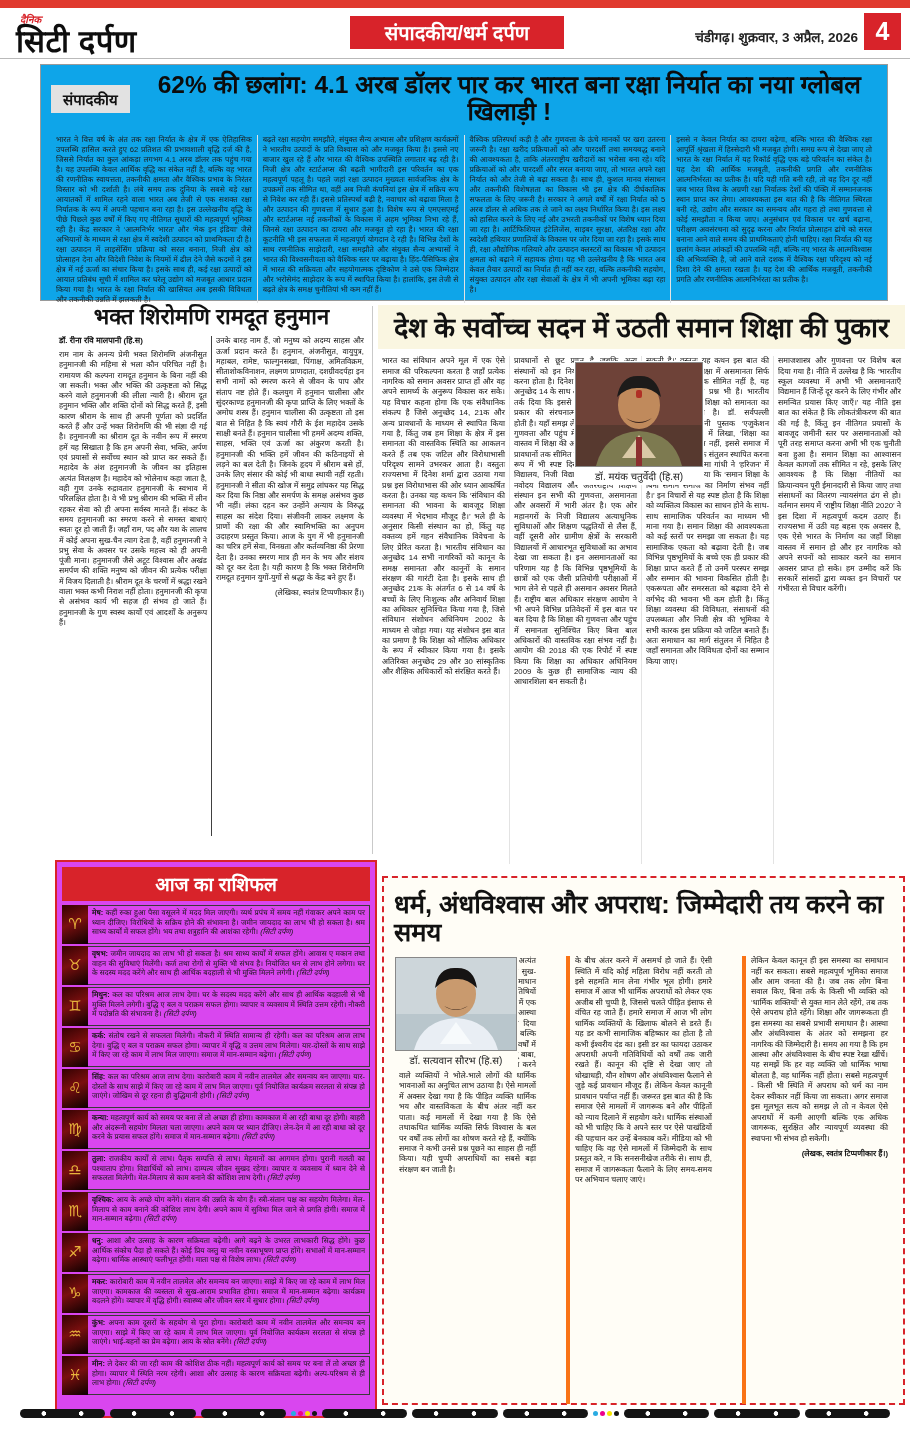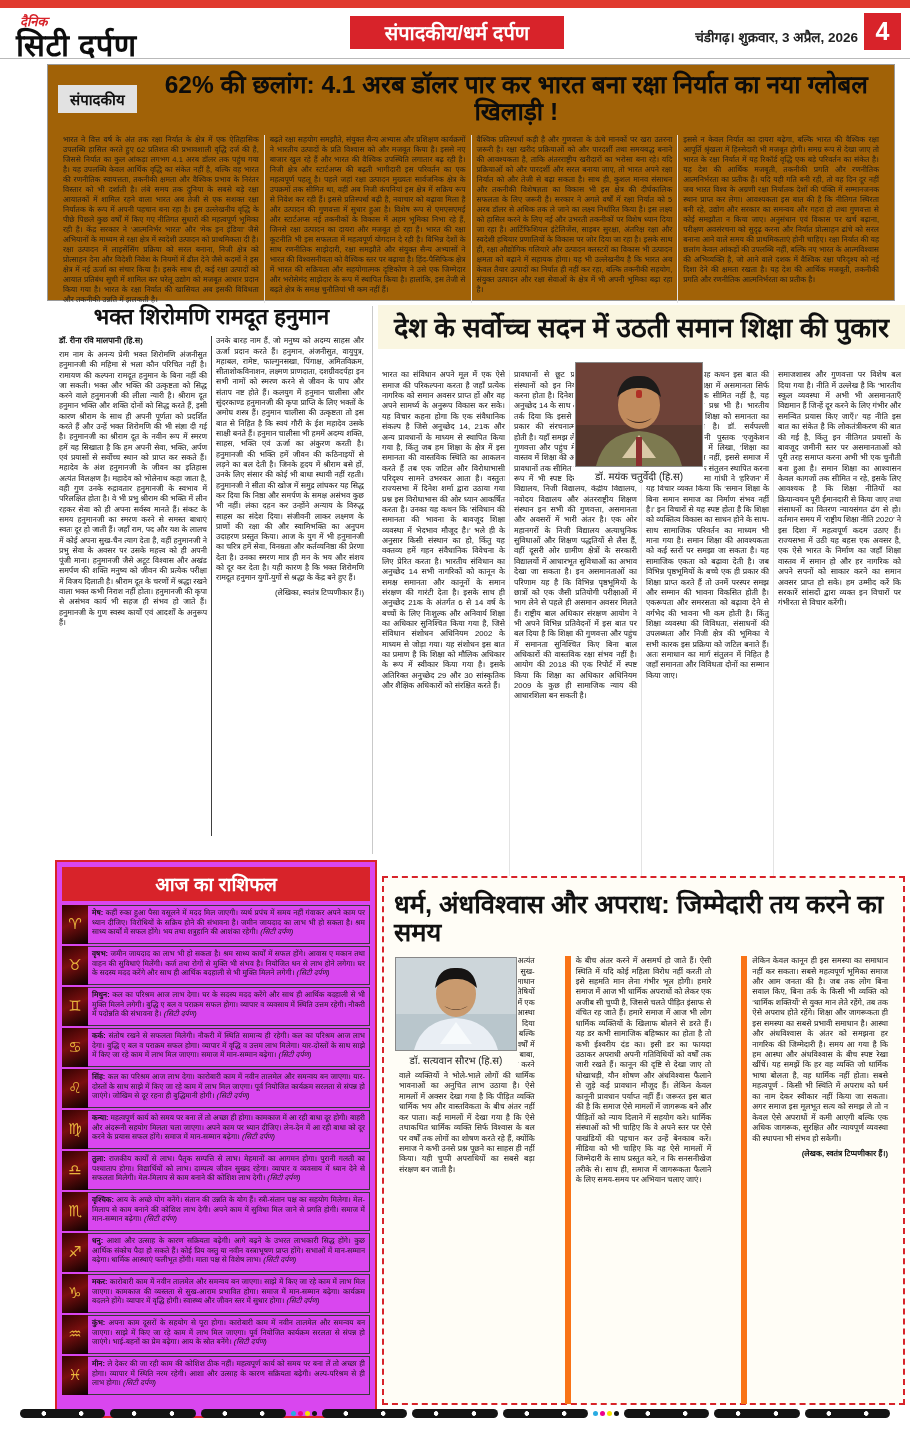--- a/index.html
+++ b/index.html
@@ -1,50 +1,50 @@
 <!DOCTYPE html>
 <html><head>
 <meta charset="utf-8">
 <style>
   html,body{margin:0;padding:0;background:#e9e7e0;}
   .page{position:relative;width:910px;height:1431px;background:#ffffff;overflow:hidden;
         font-family:"Liberation Sans","DejaVu Sans",sans-serif;color:#111;}
   
   .topstrip{position:absolute;left:0;top:0;width:910px;height:8px;background:#e03a2e;}
   .masthead-wrap{position:absolute;left:16px;top:12px;}
-  .masthead-mark{display:block;color:#d8232a;font-size:13px;font-weight:bold;font-style:italic;margin-left:4px;}
+  .masthead-mark{display:block;color:#d8232a;font-size:10px;font-weight:bold;font-style:italic;margin-left:4px;}
   .masthead{font-size:31px;font-weight:bold;letter-spacing:0.5px;color:#0d0d0d;line-height:1.05;}
   .section-banner{position:absolute;left:350px;top:16px;width:214px;height:33px;background:#d8232a;
         color:#fff;font-size:20px;font-weight:bold;display:flex;align-items:center;justify-content:center;}
   .dateline{position:absolute;left:640px;top:28px;width:218px;text-align:right;font-size:13.5px;font-weight:bold;color:#222;}
   .pagenum{position:absolute;left:864px;top:13px;width:37px;height:37px;background:#d8232a;color:#fff;
         font-size:25px;font-weight:bold;display:flex;align-items:center;justify-content:center;}
   .header-rule{position:absolute;left:0;top:58px;width:910px;border-top:1px solid #b9b9b9;}
   
-  .editorial{position:absolute;left:47px;top:64px;width:848px;height:237px;border:1px solid #9a9a9a;
-        background:#a16207;box-sizing:border-box;padding:7px 10px;}
+  .editorial{position:absolute;left:40px;top:64px;width:848px;height:237px;border:1px solid #9a9a9a;
+        background:#0ea5e9;box-sizing:border-box;padding:7px 10px;}
   .ed-top{display:flex;align-items:center;gap:12px;}
   .ed-label{background:#e2e2e2;padding:4px 12px;font-size:15px;font-weight:bold;white-space:nowrap;}
   .ed-headline{flex:1;text-align:center;font-size:24.5px;font-weight:bold;line-height:1.1;color:#0c0c0c;}
   .ed-body{display:flex;margin-top:9px;height:168px;overflow:hidden;}
   .ed-col{flex:1;font-size:7.6px;line-height:1.32;text-align:justify;color:#1c1c1c;overflow:hidden;padding:0 5px;}
   .ed-col + .ed-col{border-left:1px solid #e3e3e3;}
   
   .hanuman{position:absolute;left:55px;top:305px;width:313px;height:550px;}
   .han-headline{text-align:center;font-size:22px;font-weight:bold;line-height:1.1;}
   .han-body{display:flex;margin-top:7px;height:500px;overflow:hidden;}
   .han-col{flex:1;font-size:7.7px;line-height:1.34;text-align:justify;overflow:hidden;padding:0 4px;}
   .han-col + .han-col{border-left:1px solid #404040;}
   .byline{font-weight:bold;font-size:8px;margin-bottom:3px;}
   .han-footer{font-weight:normal;text-align:right;margin-top:4px;}
   .v-divider{position:absolute;left:372px;top:306px;height:548px;border-left:1px solid #c9c9c9;}
   
   .education{position:absolute;left:378px;top:305px;width:527px;height:566px;}
   .edu-headline{background:#faf6e1;text-align:center;font-size:27px;font-weight:bold;padding:9px 0 7px;line-height:1.05;}
-  .edu-body{display:flex;margin-top:21px;height:508px;overflow:hidden;}
+  .edu-body{display:flex;margin-top:7px;height:508px;overflow:hidden;}
   .edu-col{flex:1;font-size:7.8px;line-height:1.33;text-align:justify;overflow:hidden;padding:0 4px;}
   .edu-col + .edu-col{border-left:1px solid #e3e3e3;}
   .edu-photo-block{position:absolute;left:196px;top:56px;width:128px;background:#fff;padding:1px;}
   .photo-frame{border:1px solid #888;display:block;}
   .photo-caption{font-size:10px;font-weight:normal;text-align:center;padding:2px 0 1px;color:#222;}
   
   .horoscope{position:absolute;left:55px;top:860px;width:322px;height:558px;border:2px solid #d8232a;
         background:#d946ef;box-sizing:border-box;padding:5px;}
   .horo-header{background:#d8232a;color:#fff;text-align:center;font-size:19px;font-weight:bold;padding:4px 0;margin-bottom:4px;}
   .horo-row{display:flex;height:38.5px;margin-bottom:2.5px;}
@@ -53,21 +53,21 @@
   .horo-text{flex:1;border:1px solid #3a3a3a;border-left:none;padding:2px 4px;font-size:7.4px;line-height:1.3;
         text-align:justify;overflow:hidden;color:#161616;}
   .horo-sign{font-weight:bold;}
   .horo-credit{font-weight:normal;font-style:italic;}
   
   .dharma{position:absolute;left:382px;top:876px;width:523px;height:529px;border:2px dashed #d8232a;
         background:#fffdf6;box-sizing:border-box;padding:8px 10px;}
   .dh-headline{font-size:25.5px;font-weight:bold;line-height:1.1;margin:4px 0 10px;}
   .dh-body{display:flex;height:448px;overflow:hidden;}
   .dh-col{flex:1;font-size:7.8px;line-height:1.34;text-align:justify;overflow:hidden;padding:0 5px;}
-  .dh-col + .dh-col{border-left:6px solid #f97316;margin-left:25px;}
+  .dh-col + .dh-col{border-left:4px solid #f97316;margin-left:25px;}
   .dh-photo-block{position:absolute;left:10px;top:78px;width:122px;background:#fffdf6;padding:1px;}
   .dh-footer{font-weight:bold;text-align:right;margin-top:5px;}
   
   .regstrip{position:absolute;left:20px;top:1408px;width:870px;height:10px;display:flex;align-items:center;gap:5px;}
   .regbar{flex:1;height:9px;border-radius:5px;
         background-image:radial-gradient(circle at 28% 50%, #fff 2px, rgba(0,0,0,0) 2.6px),
                          radial-gradient(circle at 72% 50%, #fff 2px, rgba(0,0,0,0) 2.6px);
         background-color:#141414;}
   .cmyk{display:flex;gap:2px;flex:0 0 auto;}
   .cdot{width:5px;height:5px;border-radius:50%;}

